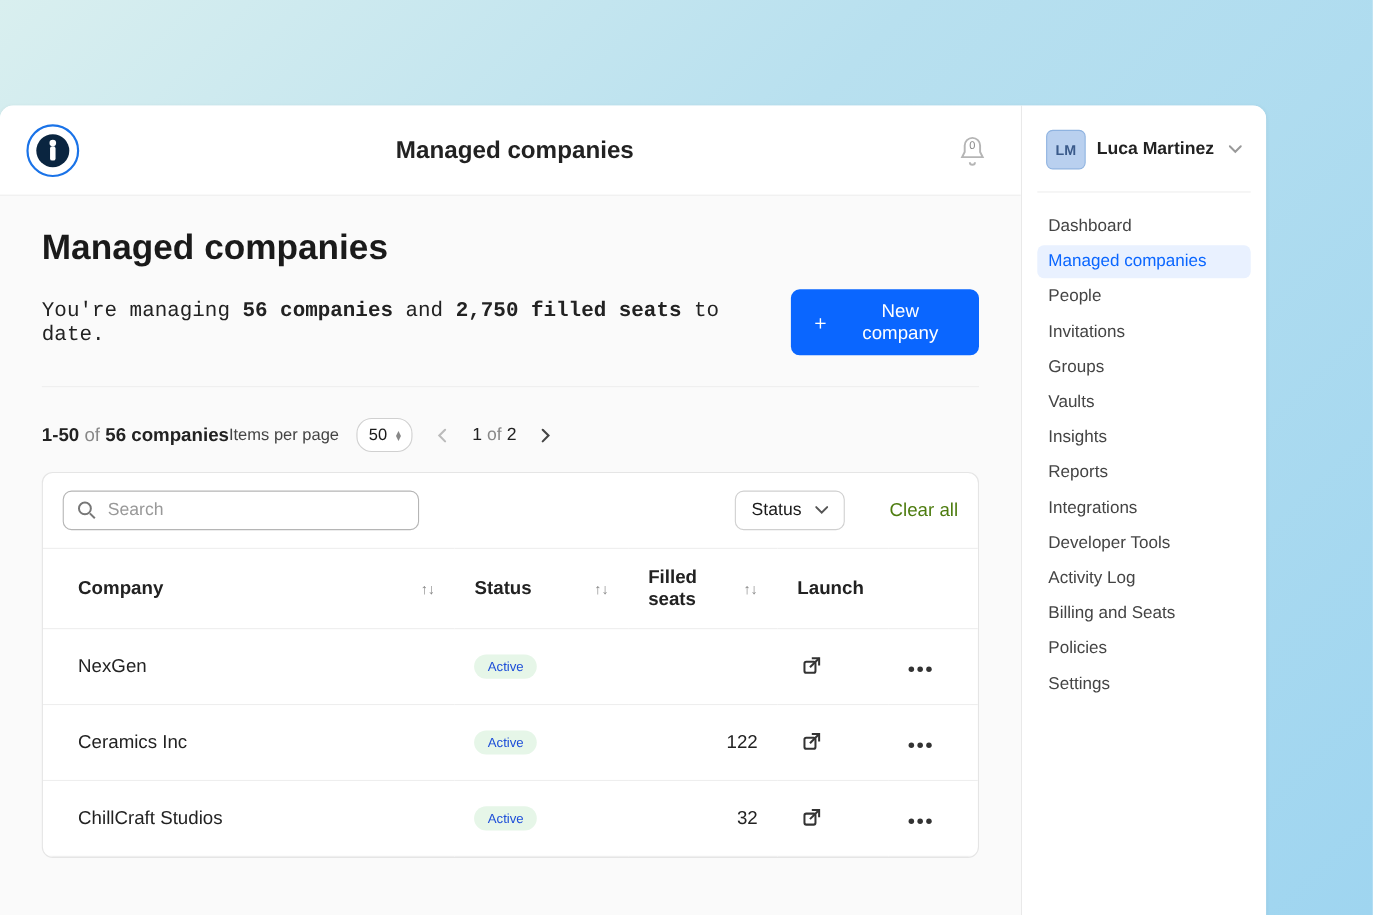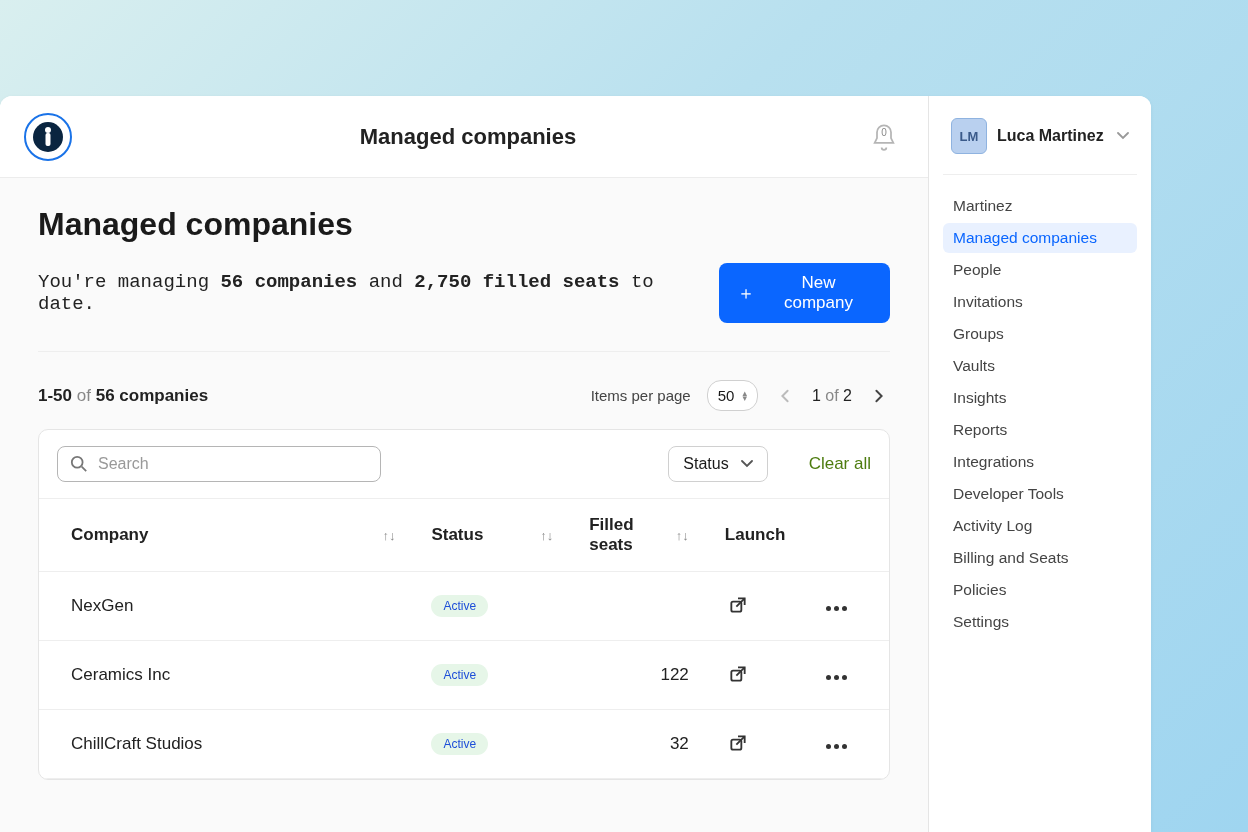--- a/index.html
+++ b/index.html
@@ -134,23 +134,21 @@
   font-weight: 500;
   display: flex;
   align-items: center;
   gap: 10px;
   cursor: pointer;
 }
 .plus-icon { font-size: 18px; font-weight: 300; line-height: 1; }
 .list-meta {
   display: flex;
   align-items: center;
-  justify-content: space-between;
   padding: 28px 0 18px 0;
-  gap: 44px;
 }
 .range-text {
   font-size: 17px;
   color: #222;
 }
 .range-text .of { color: #888; }
 .range-text b { font-weight: 700; }
 .pagination-controls {
   display: flex;
   align-items: center;
@@ -529,21 +527,21 @@
 
   <div class="sidebar">
     <div class="user-row">
       <div class="avatar-badge">LM</div>
       <div class="user-name">Luca Martinez</div>
       <svg width="12" height="12" viewBox="0 0 12 8">
           <path d="M1 1 L6 6 L11 1" stroke="#999" stroke-width="1.8" fill="none" stroke-linecap="round"></path>
         </svg>
     </div>
     <ul class="nav-list" id="nav-list">
-        <li class="nav-item">Martinez</li>
+        <li class="nav-item">Dashboard</li>
         <li class="nav-item active">Managed companies</li>
         <li class="nav-item">People</li>
         <li class="nav-item">Invitations</li>
         <li class="nav-item">Groups</li>
         <li class="nav-item">Vaults</li>
         <li class="nav-item">Insights</li>
         <li class="nav-item">Reports</li>
         <li class="nav-item">Integrations</li>
         <li class="nav-item">Developer Tools</li>
         <li class="nav-item">Activity Log</li>

